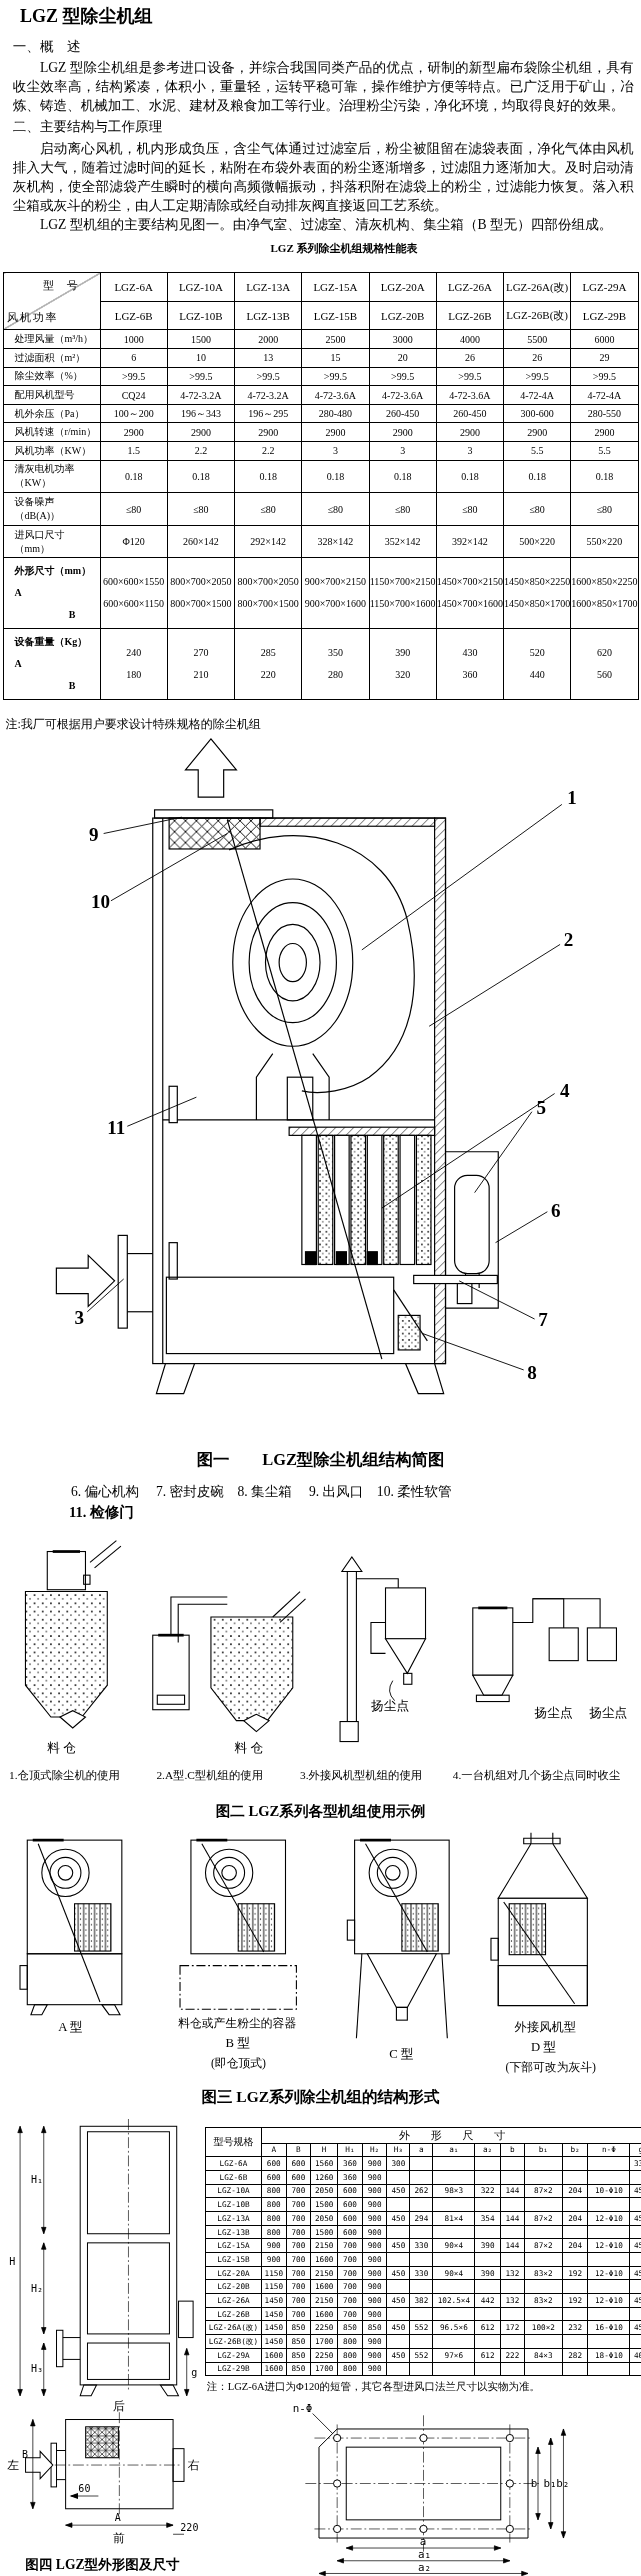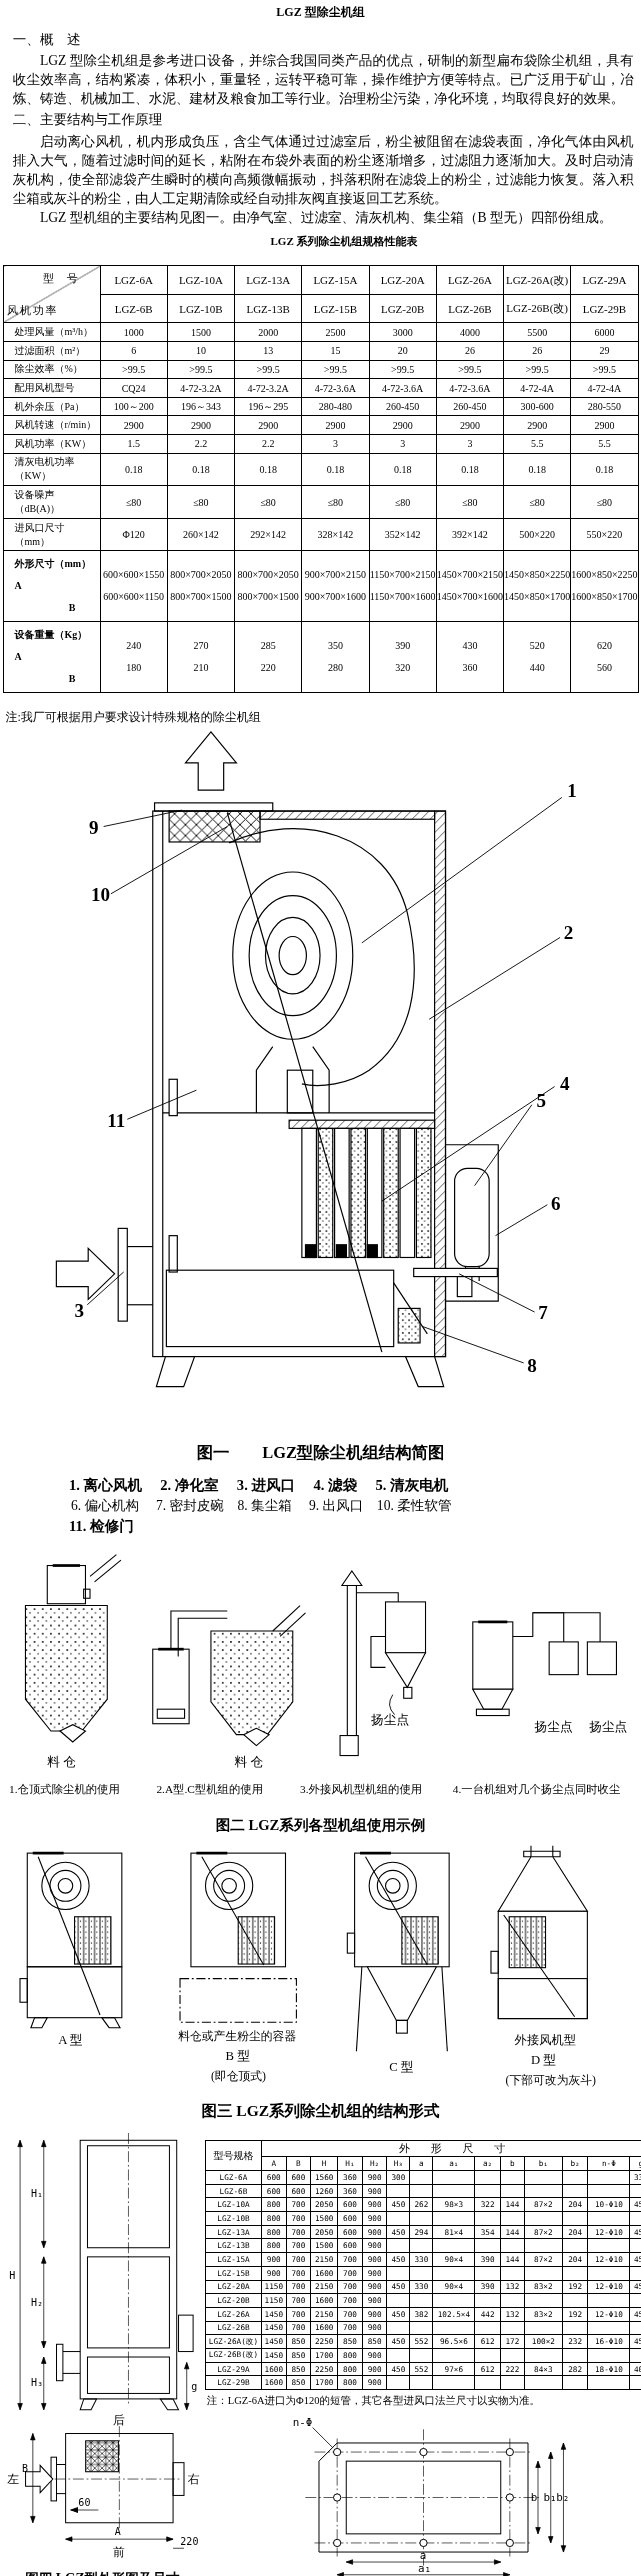--- a/index.html
+++ b/index.html
@@ -1,18 +1,18 @@
 <!DOCTYPE html>
 <html style="font-size:14.6px"><head>
 <meta charset="utf-8">
 <style>
   html,body{margin:0;padding:0;background:#fff;color:#000;}
   body{width:641px;font-family:"Liberation Serif","DejaVu Serif",serif;}
   .page{width:641px;position:relative;}
-  .doc-title{font-size:12px;font-weight:bold;text-align:center;margin:3.6px 0 9px 0;}
+  .doc-title{font-size:18px;font-weight:bold;text-align:left;margin:3.6px 0 9px 0;padding-left:20px;}
   .heading{font-size:13.6px;margin:1.8px 12.7px;line-height:20px;}
   .para{font-size:13.6px;line-height:19px;margin:0 7.3px 0 12.7px;text-indent:2em;text-align:justify;}
   .tbl-title{font-size:11px;font-weight:bold;text-align:center;margin:7.3px 0 1.8px 0;padding-left:47px;}
   table{border-collapse:collapse;}
   table.spec{margin:16px auto;width:636px;table-layout:fixed;}
   .spec th,.spec td{border:0.9px solid #000;font-size:10px;text-align:center;padding:1.8px 0;font-weight:normal;overflow:hidden;}
   .spec th{text-align:left;padding-left:11px;}
   .spec .model-cell{font-size:11px;height:24px;}
   .spec .corner{position:relative;height:56px;padding:0;background:
      linear-gradient(to bottom right,transparent calc(50% - 0.5px),#000 50%,transparent calc(50% + 0.5px));}
@@ -382,21 +382,20 @@
       <text x="606" y="532">6</text>
       <text x="592" y="652">7</text>
       <text x="580" y="710">8</text>
       <text x="98" y="118">9</text>
       <text x="100" y="192">10</text>
       <text x="118" y="440">11</text>
     </g>
   </svg>
 
   <div class="fig1-caption">图一　　LGZ型除尘机组结构简图</div>
-  <div class="legend1">1. 离心风机　 2. 净化室　 3. 进风口　 4. 滤袋　 5. 清灰电机</div>
   <div class="legend2">6. 偏心机构　 7. 密封皮碗　8. 集尘箱　 9. 出风口　10. 柔性软管</div>
   <div class="legend3">11. 检修门</div>
 
   <svg class="fig-svg" width="641" height="264" viewBox="0 0 705 290" style="margin-top:12.7px;">
     <defs>
       <pattern id="dots2" width="9" height="9" patternUnits="userSpaceOnUse">
         <circle cx="2" cy="3" r="1" fill="#000"></circle>
           <circle cx="6" cy="7" r="0.8" fill="#000"></circle>
       </pattern>
     </defs>

